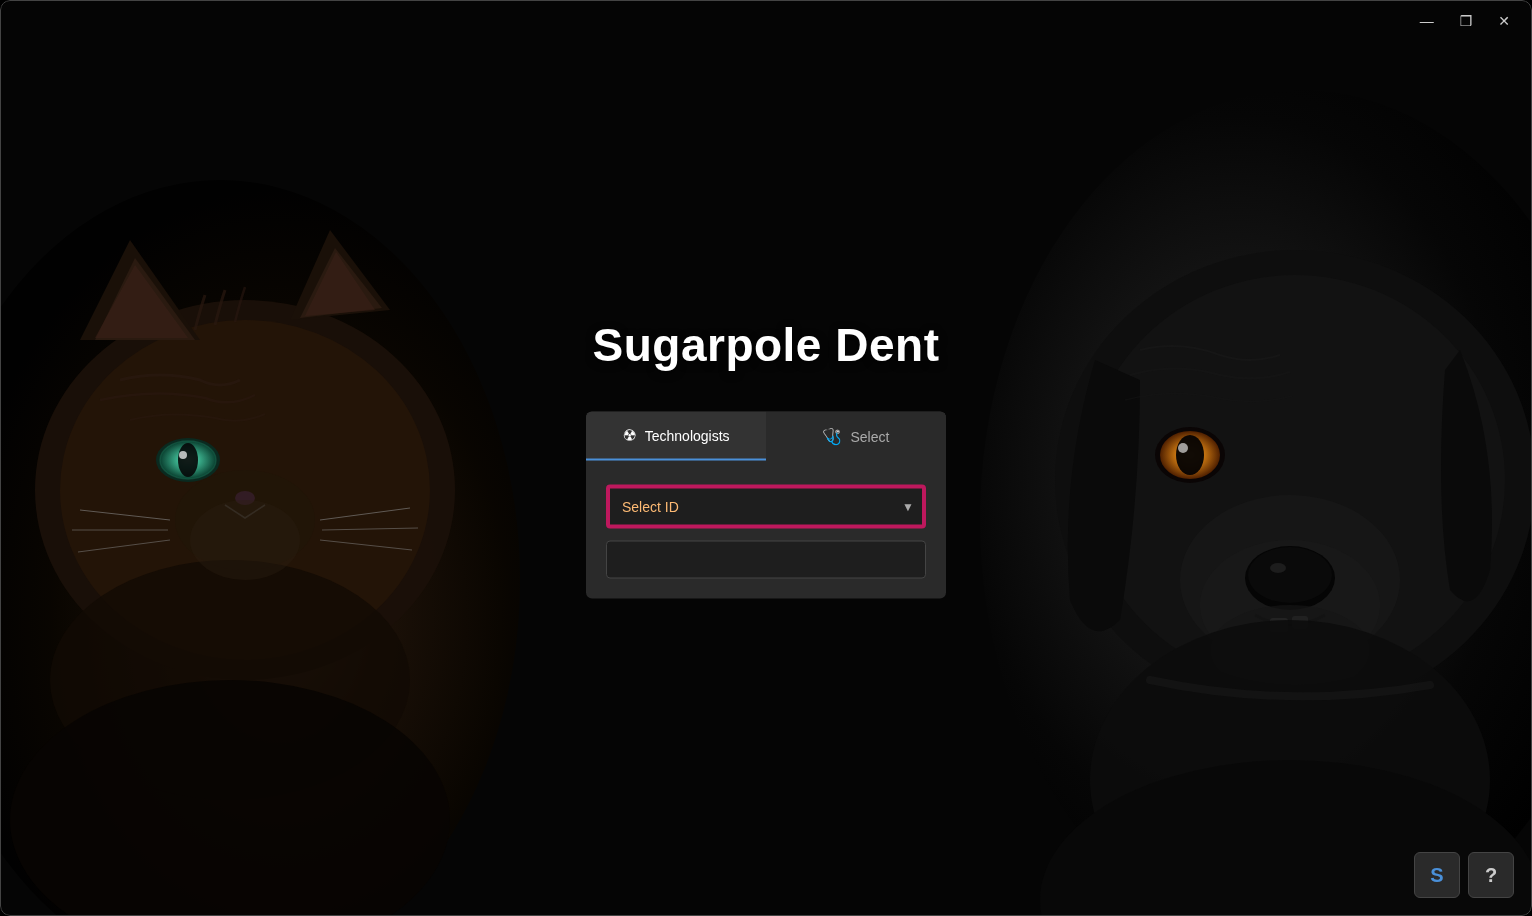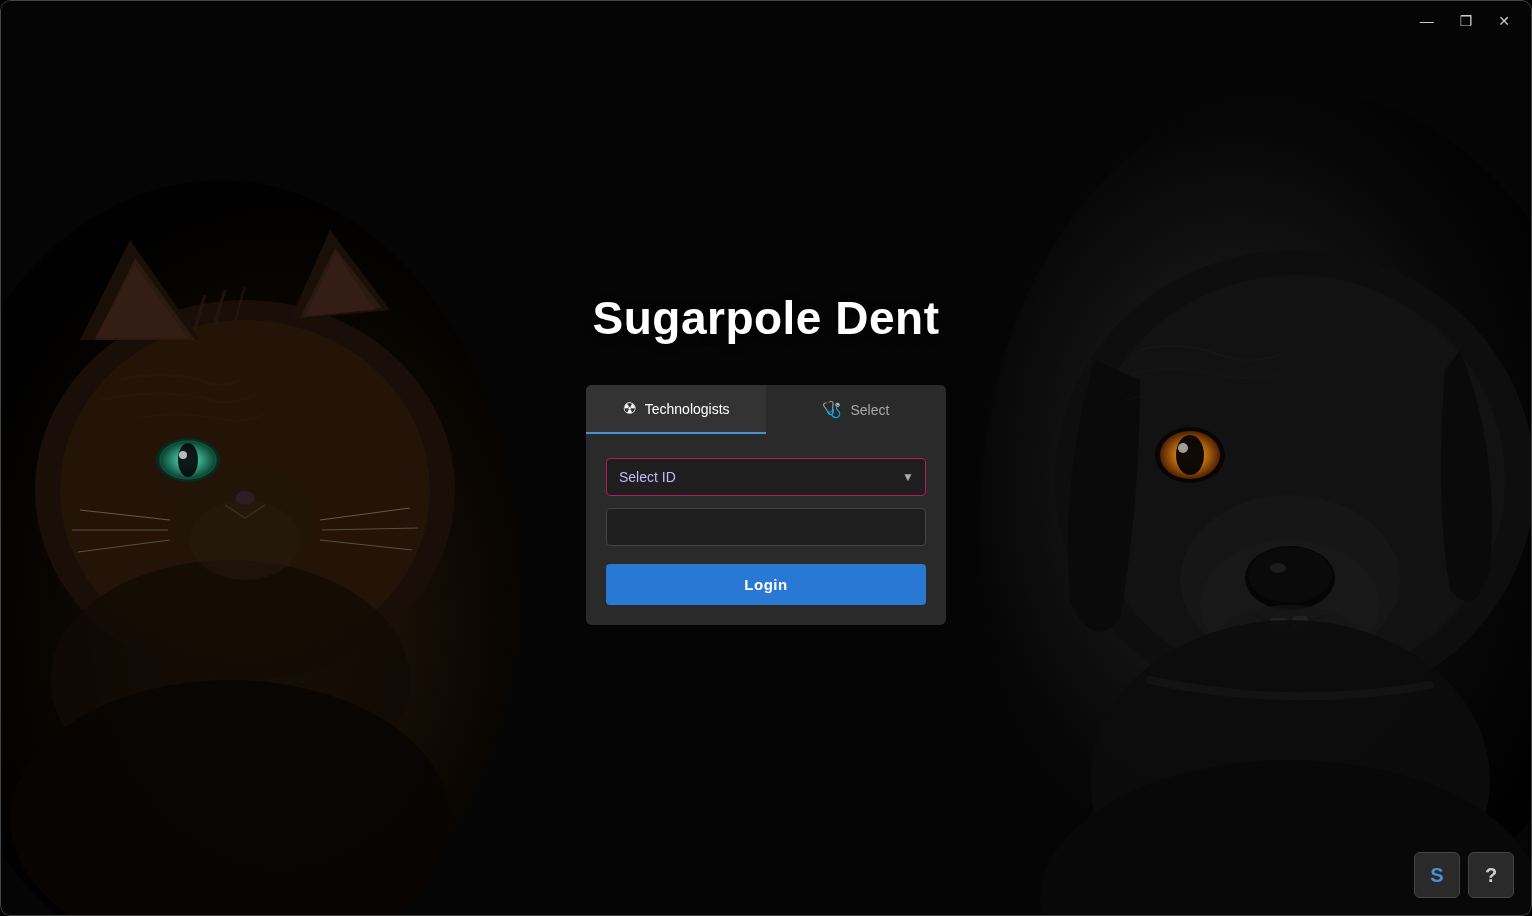--- a/index.html
+++ b/index.html
@@ -136,23 +136,23 @@
 
     
     .select-wrapper {
       position: relative;
     }
 
     .select-dropdown {
       width: 100%;
       padding: 10px 36px 10px 12px;
       background: #1e1e1e;
-      border: 1px solid #be185d;
+      border: 4px solid #be185d;
       border-radius: 4px;
-      color: #c4b5fd;
+      color: #fdba74;
       font-size: 14px;
       appearance: none;
       cursor: pointer;
       outline: none;
     }
 
     .chevron-icon {
       position: absolute;
       right: 12px;
       top: 50%;
@@ -376,21 +376,20 @@
 
       <div class="select-wrapper">
         <select class="select-dropdown">
           <option value="">Select ID</option>
         </select>
         <span class="chevron-icon">▼</span>
       </div>
 
       <input type="password" class="password-input" placeholder="" style="">
 
-      <button class="login-btn">Login</button>
     </div>
   </div>
 </div>
 
 <div class="bottom-btns">
   <button class="corner-btn s-btn">S</button>
   <button class="corner-btn help-btn">?</button>
 </div>
 
 <div class="window-frame"></div>

